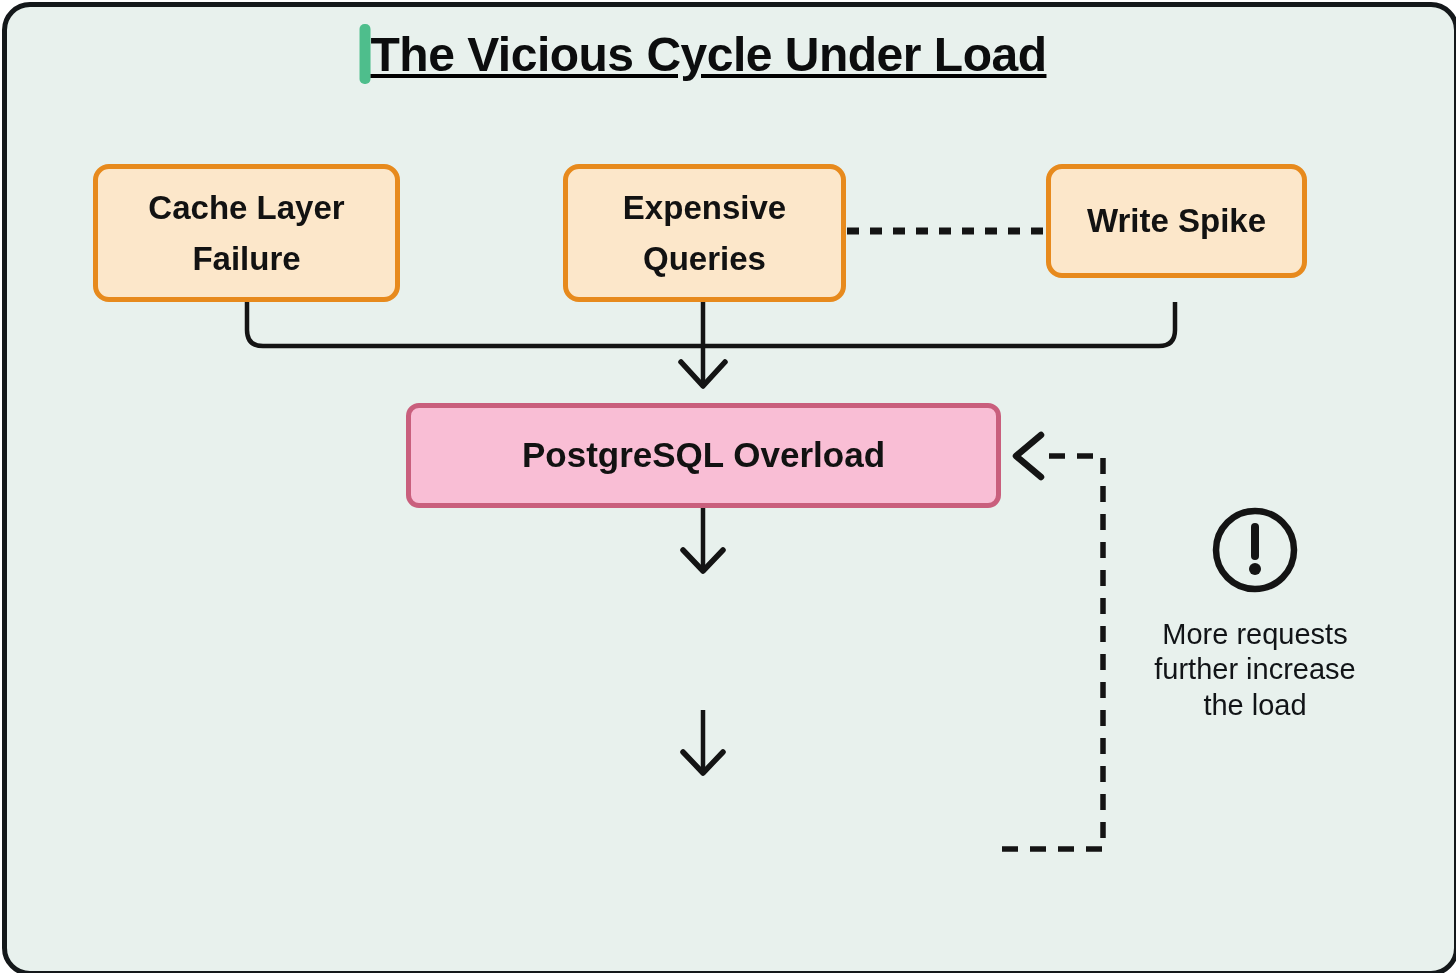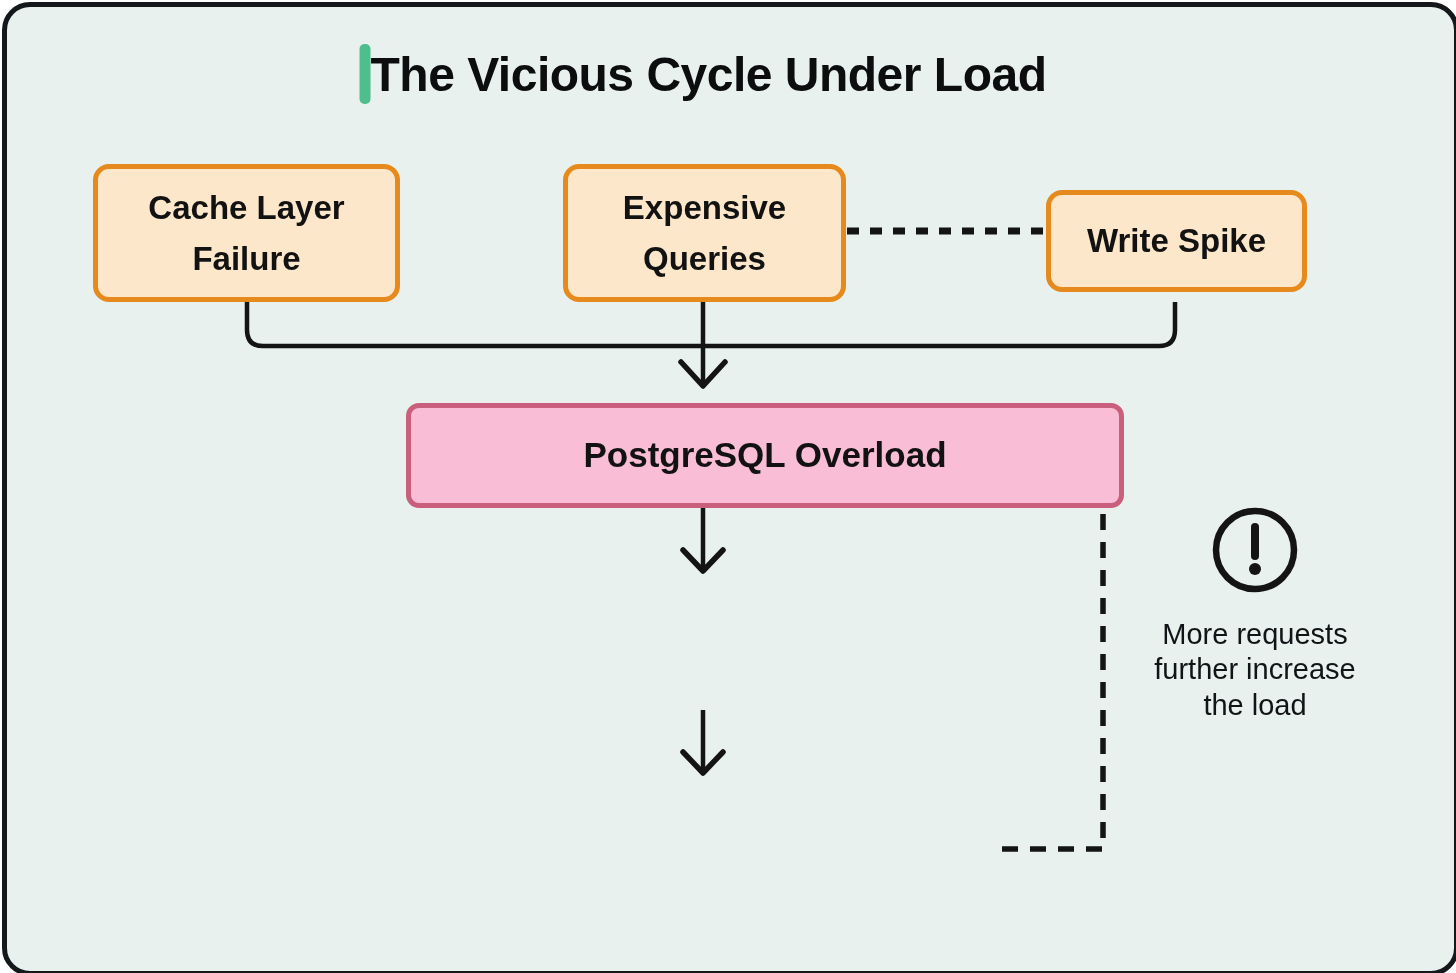--- a/index.html
+++ b/index.html
@@ -49,27 +49,28 @@
     stroke-dasharray: 12 11;
   }
   .dashed {
     stroke: var(--line, #141414);
     stroke-width: 5.5;
     fill: none;
     stroke-dasharray: 16 12;
   }
   .header {
     position: absolute;
-    top: 44px;
+    top: 24px;
     left: 50%;
     transform: translateX(-50%);
     margin-left: -25px;
     display: flex;
     align-items: center;
     white-space: nowrap;
+    text-decoration: underline;
   }
   .accent-bar {
     width: 11px;
     height: 60px;
     border-radius: 5px;
     background: var(--accent-green, #4ebe8c);
   }
   .title {
     margin: 0;
     font-size: 48px;
@@ -98,22 +99,22 @@
   .cycle-node {
     background: var(--pink-fill, #f9bed5);
     border: 5px solid var(--pink-border, #c95f7d);
     border-radius: 13px;
     font-size: 35px;
     line-height: 1.5;
     padding: 0 20px;
   }
   #cause-0 { left: 93px;  top: 164px; width: 307px; height: 138px; }
   #cause-1 { left: 563px; top: 164px; width: 283px; height: 138px; }
-  #cause-2 { left: 1046px; top: 164px; width: 261px; height: 102px; margin-top: 26px; }
-  #cycle-0 { left: 406px; top: 403px; width: 718px; height: 105px; }
+  #cause-2 { left: 1046px; top: 164px; width: 261px; height: 114px; }
+  #cycle-0 { left: 406px; top: 403px; width: 595px; height: 105px; }
   #cycle-1 { left: 406px; top: 585px; width: 595px; height: 125px; }
   #cycle-2 { left: 406px; top: 785px; width: 595px; height: 123px; }
   .warning-icon {
     position: absolute;
     left: 1210px;
     top: 505px;
     width: 90px;
     height: 90px;
   }
   .warning-icon circle.ring {

